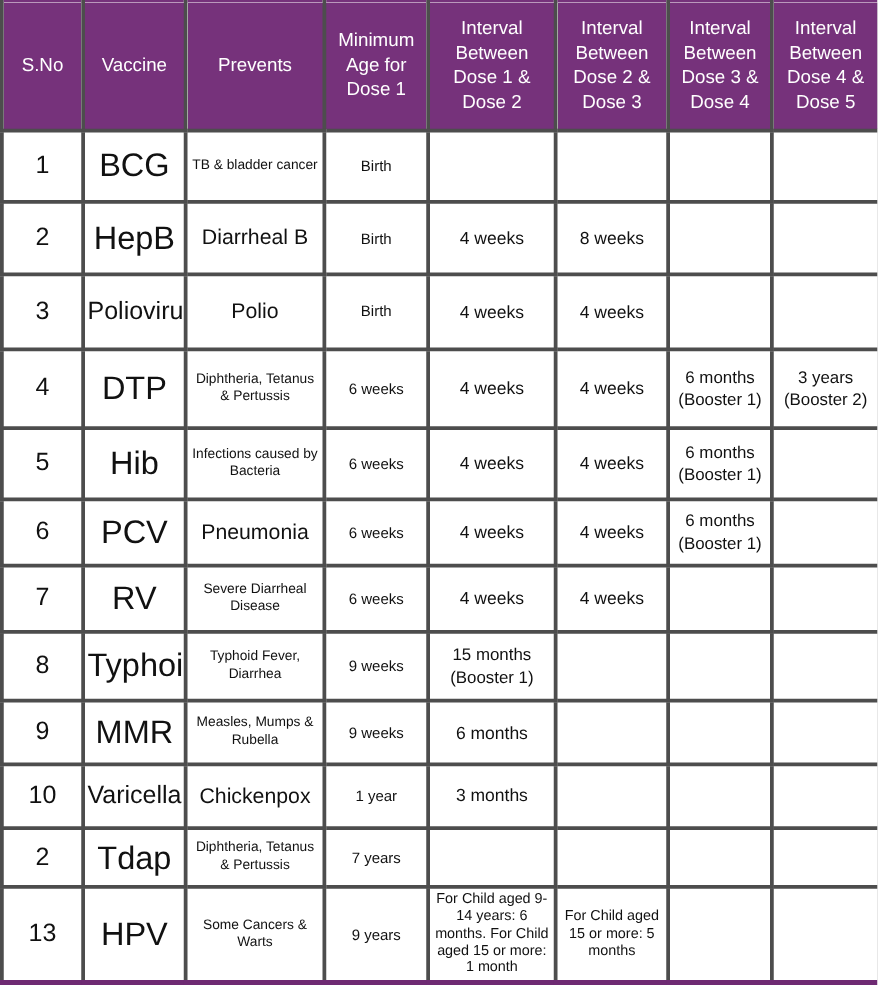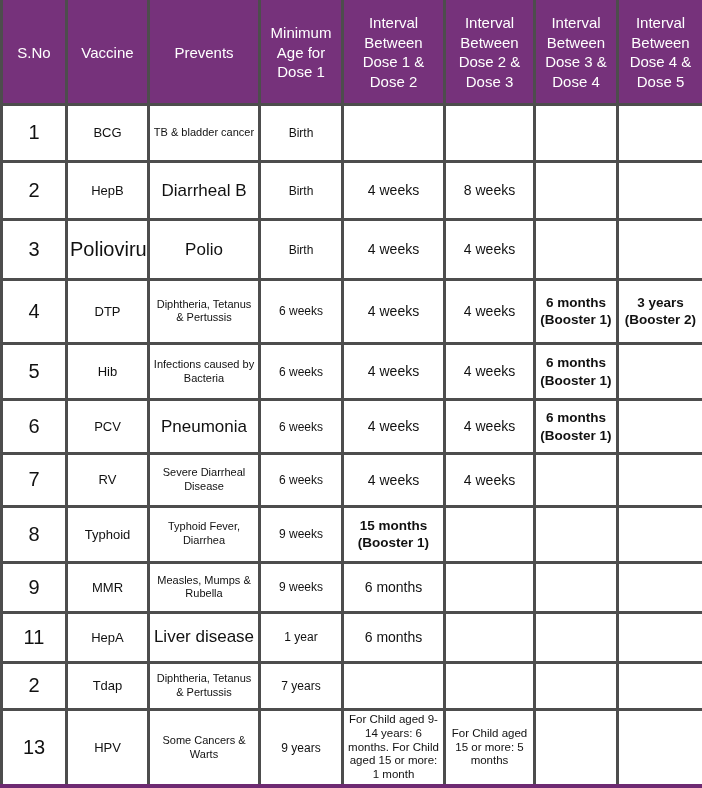--- a/index.html
+++ b/index.html
@@ -36,27 +36,27 @@
     background: #76327b;
     color: #ffffff;
     font-weight: 400;
     font-size: 15px;
     line-height: 1.3;
     border-top: none;
     padding: 2px 4px;
   }
   
   td.c0 { font-size: 20px; }
-  td.c1 { font-size: 13px; }
+  td.c1 { font-size: 26px; }
   td.c1.long { font-size: 20px; }
   td.c2 { font-size: 17px; line-height: 1.2; }
   td.c2.long { font-size: 11px; line-height: 1.25; }
   td.c3 { font-size: 12px; }
   td.cI { font-size: 14px; line-height: 1.2; }
-  td.cI.med { font-size: 13.5px; line-height: 1.3; font-weight: bold; }
+  td.cI.med { font-size: 13.5px; line-height: 1.3; }
   td.cI.long { font-size: 11.5px; line-height: 1.2; padding: 0 1px; }
 </style>
 </head>
 <body>
 
 <div id="stage">
   <table class="vax">
     <colgroup>
       <col style="width:65px">
         <col style="width:82px">
@@ -163,26 +163,26 @@
         <tr style="height: 48px;">
           <td class="c0">9</td>
           <td class="c1">MMR</td>
           <td class="c2 long">Measles, Mumps &amp; Rubella</td>
           <td class="c3">9 weeks</td>
           <td class="cI">6 months</td>
           <td class="cI"></td>
           <td class="cI"></td>
           <td class="cI"></td>
         </tr>
-        <tr style="height: 47px;">
-          <td class="c0">11</td>
-          <td class="c1">HepA</td>
-          <td class="c2">Liver disease</td>
+        <tr style="height: 49px;">
+          <td class="c0">10</td>
+          <td class="c1 long">Varicella</td>
+          <td class="c2">Chickenpox</td>
           <td class="c3">1 year</td>
-          <td class="cI">6 months</td>
+          <td class="cI">3 months</td>
           <td class="cI"></td>
           <td class="cI"></td>
           <td class="cI"></td>
         </tr>
         <tr style="height: 45px;">
           <td class="c0">2</td>
           <td class="c1">Tdap</td>
           <td class="c2 long">Diphtheria, Tetanus &amp; Pertussis</td>
           <td class="c3">7 years</td>
           <td class="cI"></td>

